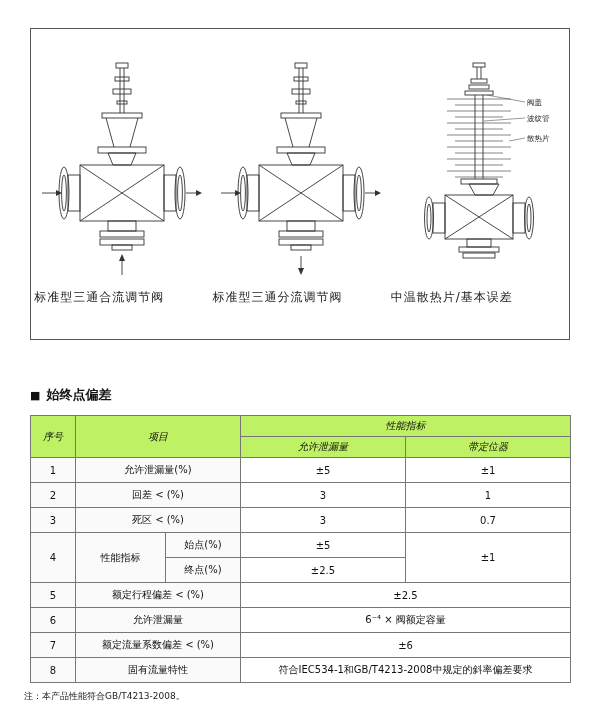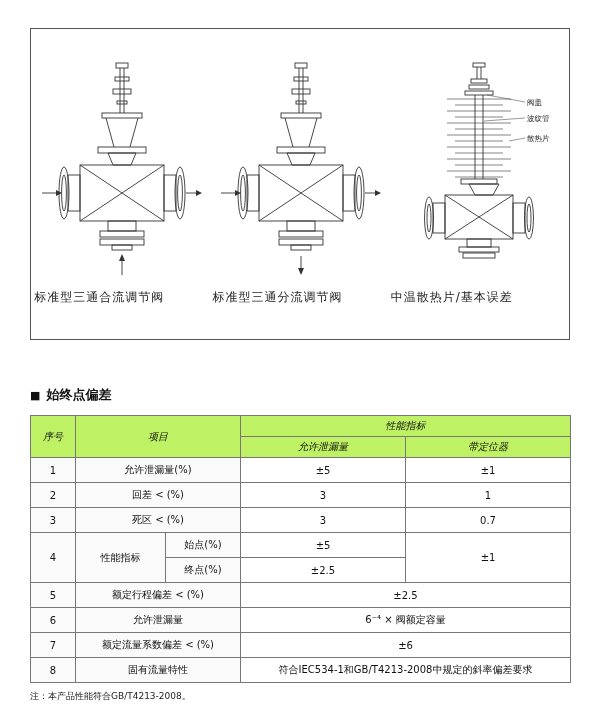--- a/index.html
+++ b/index.html
@@ -46,21 +46,21 @@
   .perf th, .perf td {
     border:1px solid #777;
     font-size:10px; font-weight:normal;
     text-align:center; vertical-align:middle;
     padding:2px; overflow:hidden;
   }
   .perf thead th { background:#bef264; height:21px;font-style:italic; }
   .perf tbody td { height:25px; background:#fff; }
   .perf tbody td.shade { background:#fafafa; }
 
-  .note { position:absolute; left:30px; top:690px; font-size:9px; color:#222; }
+  .note { position:absolute; left:24px; top:690px; font-size:9px; color:#222; }
 </style>
 </head>
 <body>
 
 <div class="page">
 
   <div class="figure-box">
 
     <figure class="valve-fig">
       <svg width="175" height="220" viewBox="0 0 175 220">

